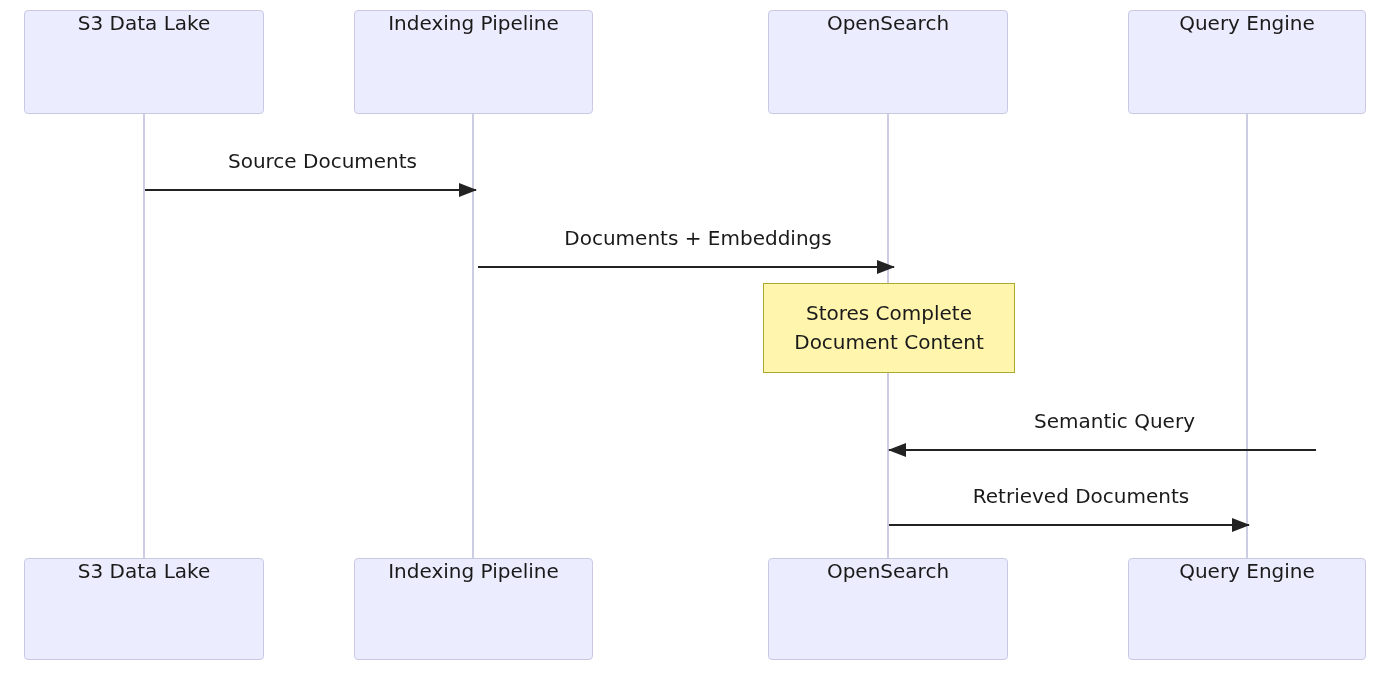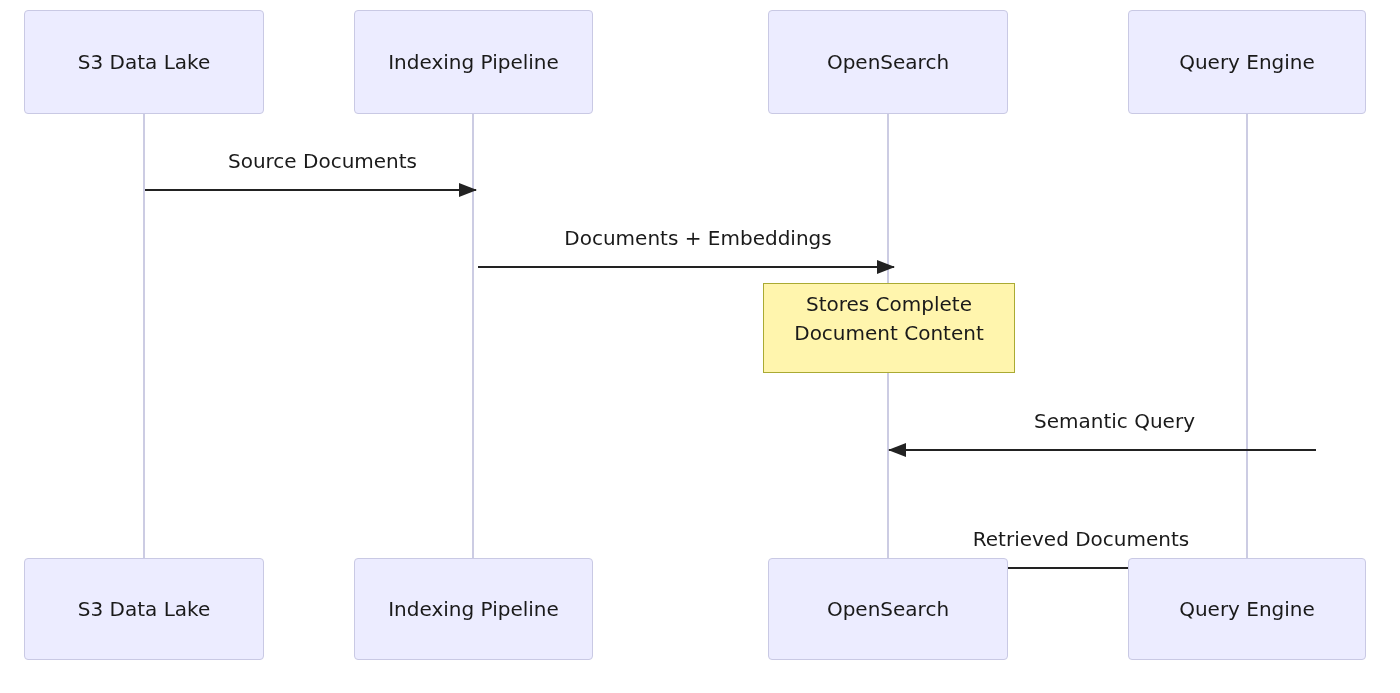--- a/index.html
+++ b/index.html
@@ -23,21 +23,20 @@
     background: var(--background);
     overflow: hidden;
   }
 
   .actor-box {
     position: absolute;
     background: var(--actor-fill);
     border: 1px solid var(--actor-border);
     border-radius: 4px;
     display: flex;
-    align-items: center;
     justify-content: center;
     font-size: 20px;
     color: var(--text);
     text-align: center;
   }
 
   .lifeline {
     position: absolute;
     width: 2px;
     background: var(--lifeline);
@@ -77,21 +76,21 @@
   .arrowhead.left {
     left: -1px;
     border-right: 18px solid var(--message-line);
   }
 
   .note {
     position: absolute;
     background: var(--note-fill);
     border: 1px solid var(--note-border);
     display: flex;
-    align-items: flex-start;
+    align-items: center;
     justify-content: center;
     text-align: center;
     font-size: 20px;
     line-height: 1.45;
     padding: 6px 16px;
     color: var(--text);
   }
 </style>
 </head>
 <body>
@@ -134,21 +133,21 @@
     <span>Stores Complete Document Content</span>
   </div>
 
   <div class="message" style="left:889px; top:408px; width:427px;">
     <div class="msg-label">Semantic Query</div>
     <div class="msg-line">
       <span class="arrowhead left"></span>
     </div>
   </div>
 
-  <div class="message" style="left:889px; top:483px; width:360px;margin-top:43px;">
+  <div class="message" style="left:889px; top:483px; width:360px;">
     <div class="msg-label">Retrieved Documents</div>
     <div class="msg-line">
       <span class="arrowhead right"></span>
     </div>
   </div>
 
   <div class="actor-box" style="left:24px; top:558px; width:240px; height:102px;">
     <span>S3 Data Lake</span>
   </div>
   <div class="actor-box" style="left:354px; top:558px; width:239px; height:102px;">

